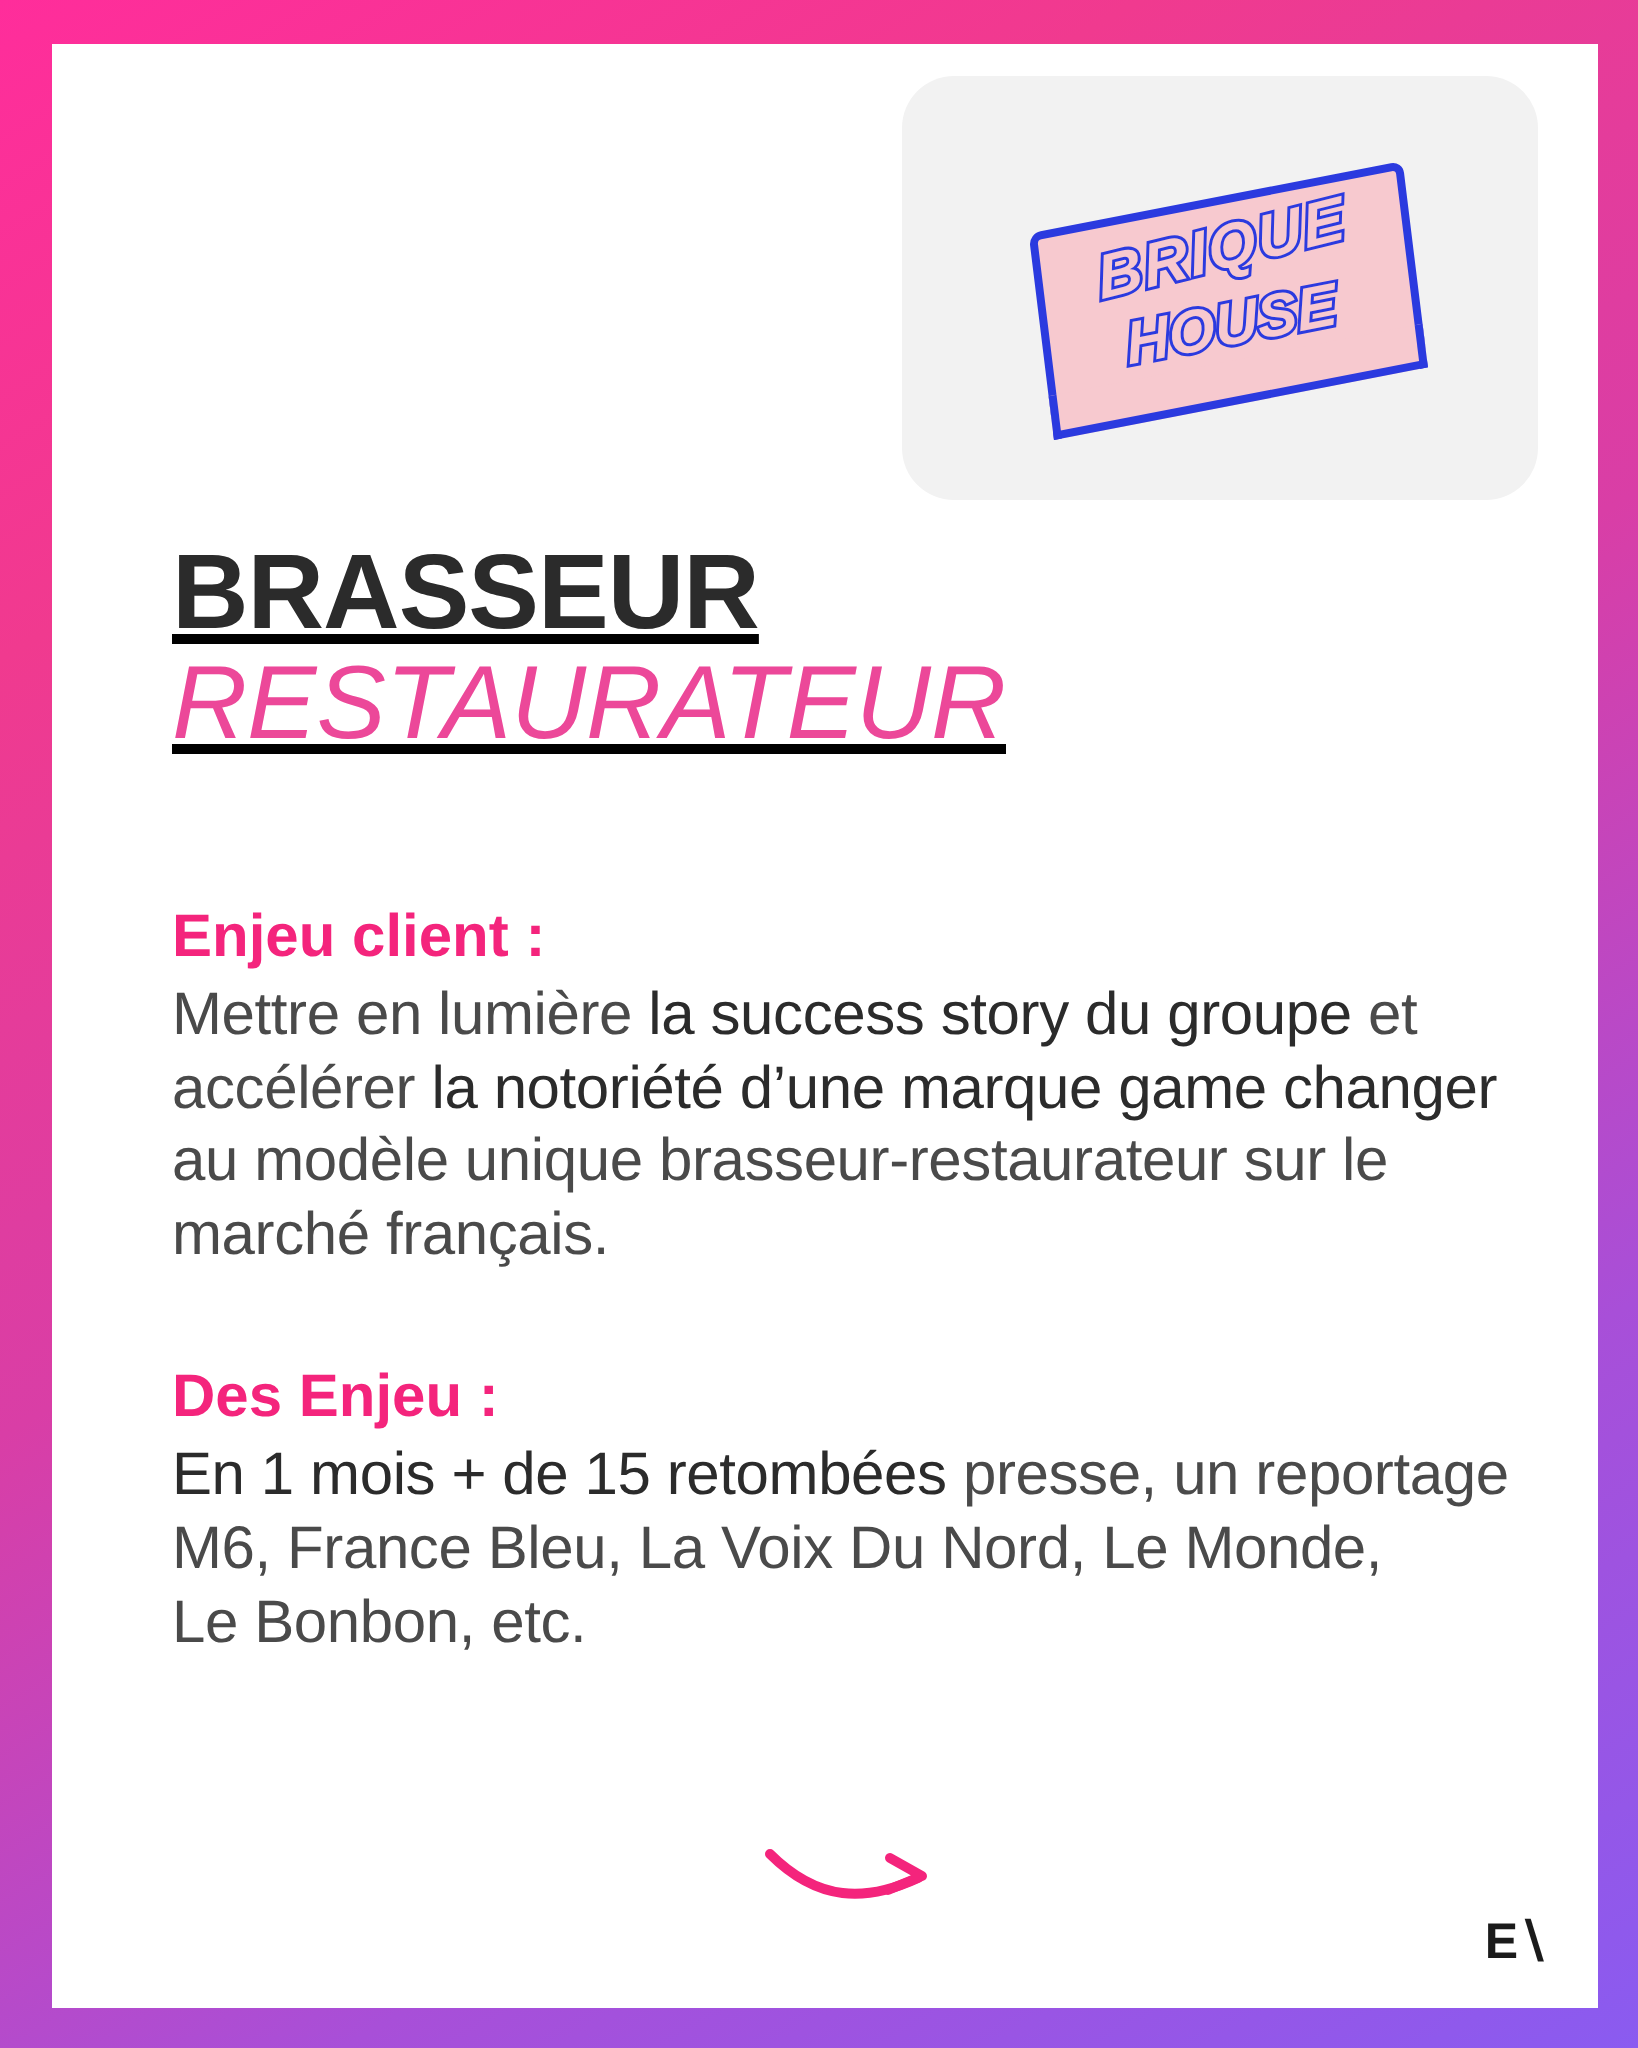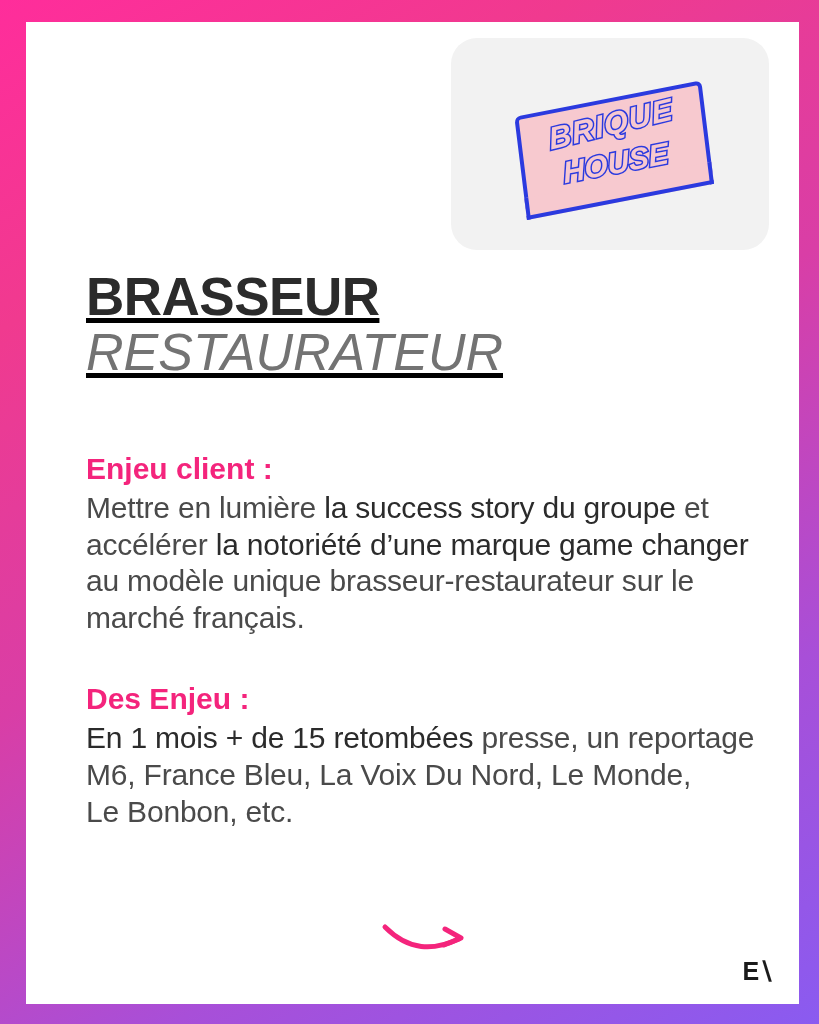--- a/index.html
+++ b/index.html
@@ -102,21 +102,21 @@
     font-size: 53px;
     letter-spacing: -0.5px;
     color: #2b2b2b;
     line-height: 1.02;
   }
   .headline .l2 {
     font-weight: normal;
     font-style: italic;
     font-size: 52px;
     letter-spacing: 0px;
-    color: #737373;
+    color: #ec4899;
     line-height: 1.1;
   }
 
   
   .body-block {
     position: absolute;
     top: 418px;
     left: 60px;
     width: 690px;
     margin-top: 12px;

